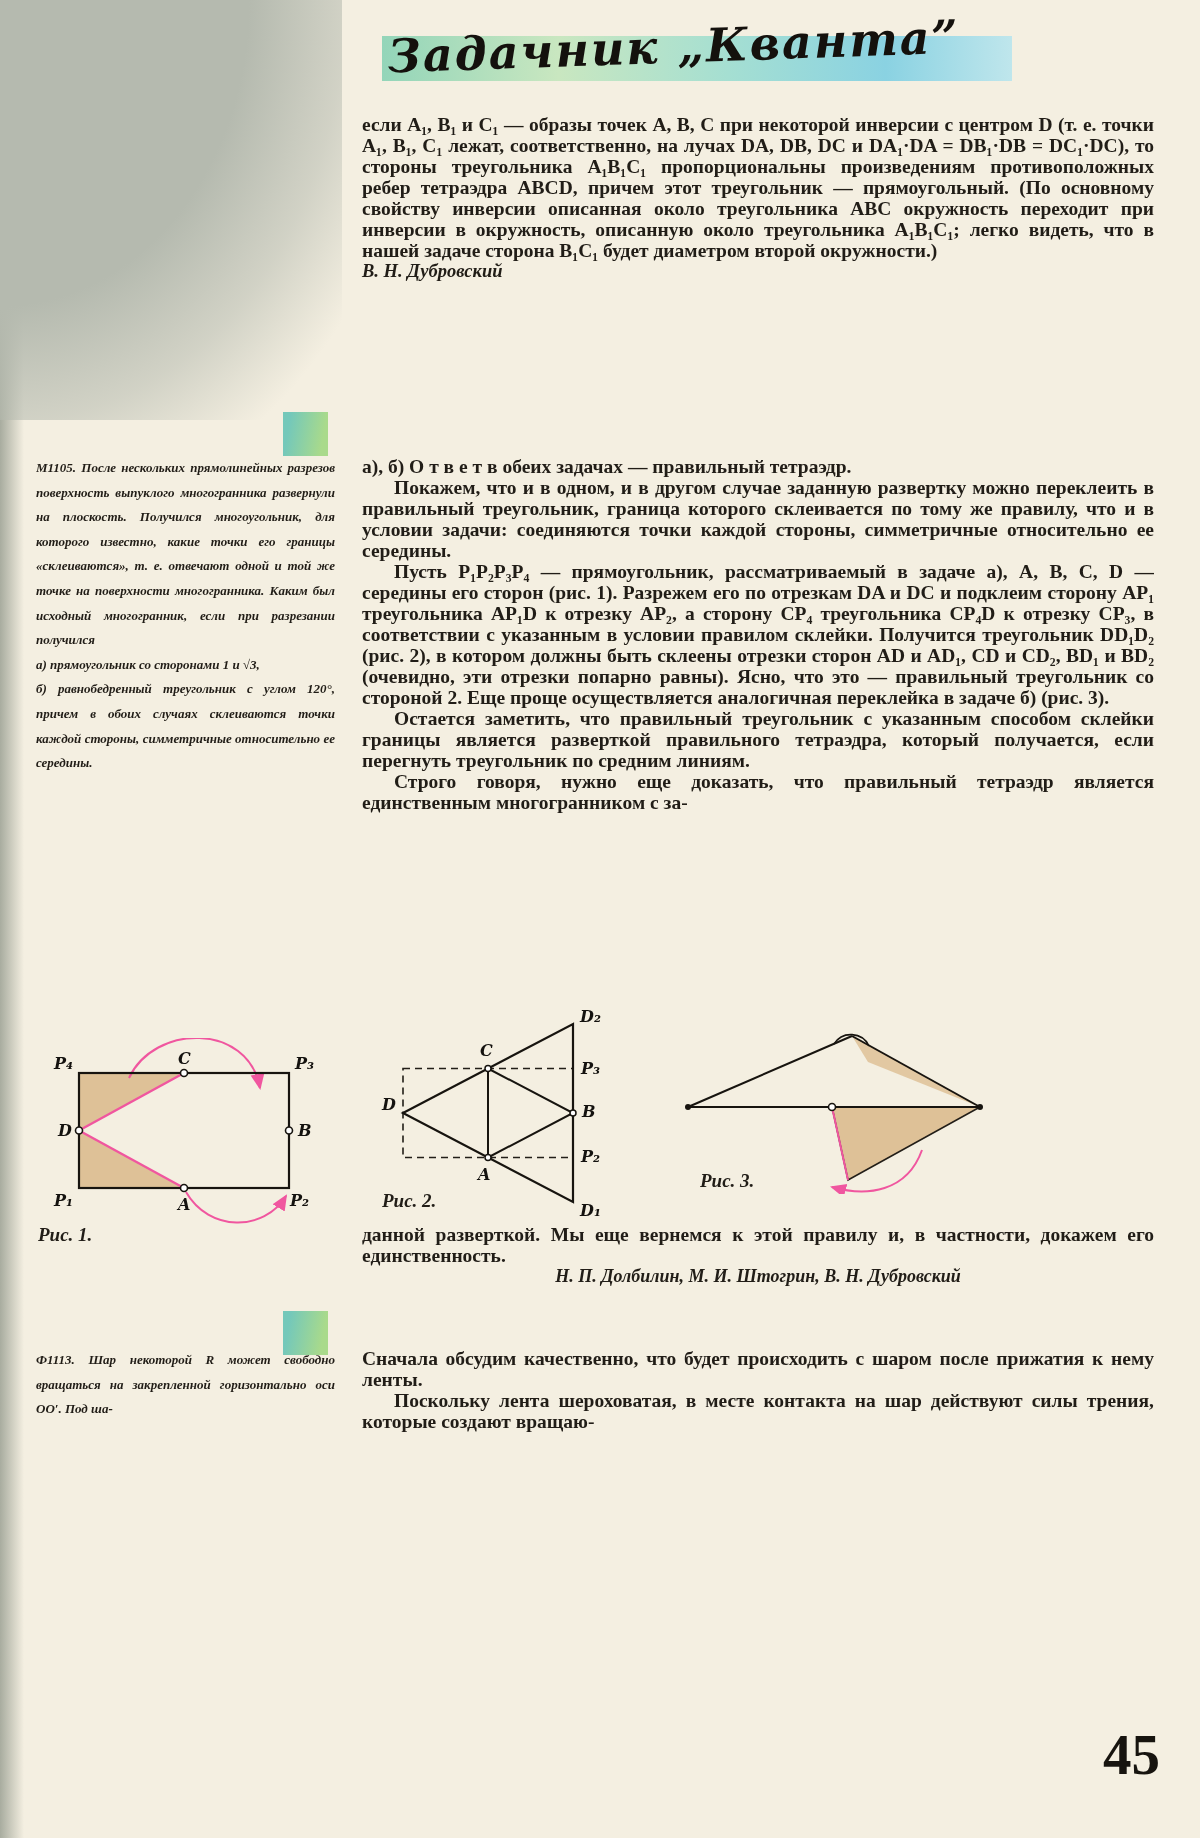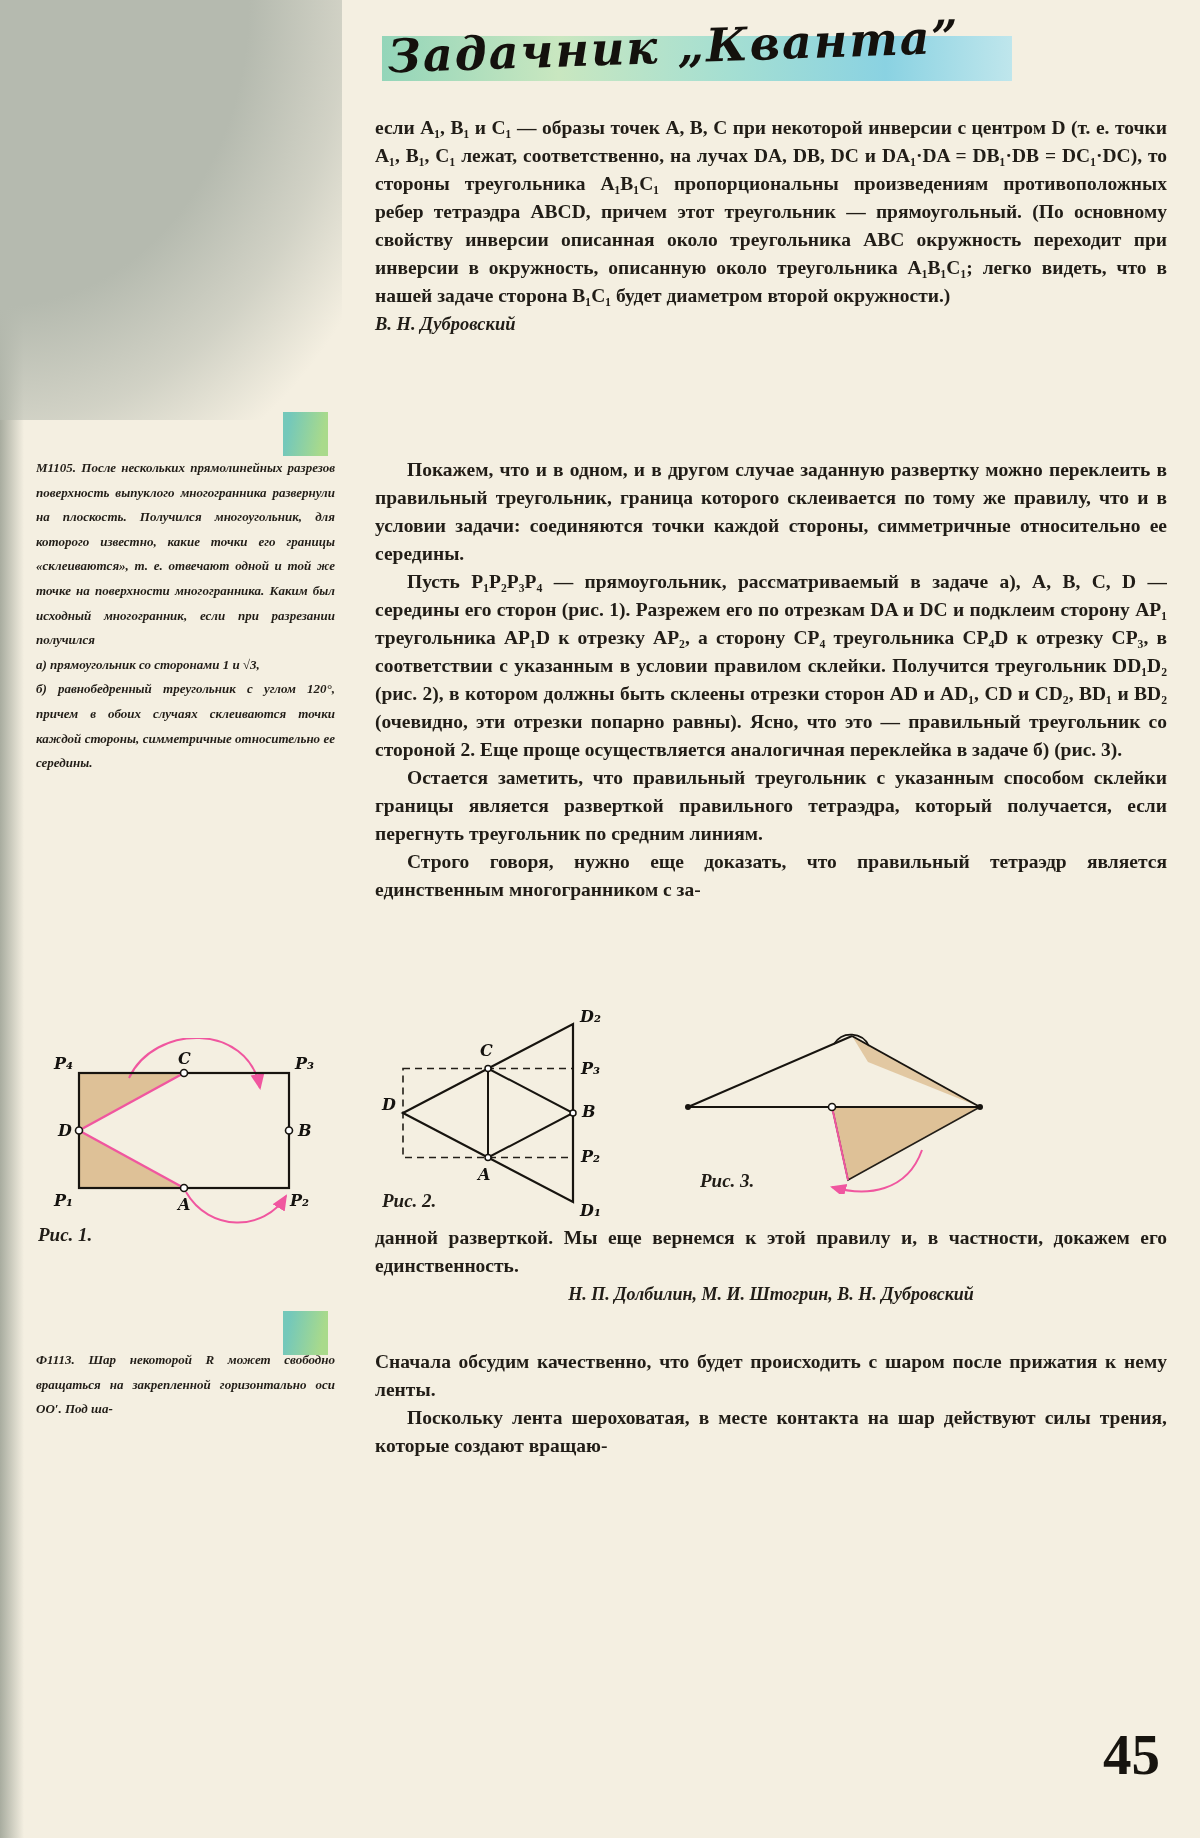--- a/index.html
+++ b/index.html
@@ -21,21 +21,21 @@
 
   
   .banner { left:382px; top:36px; width:630px; height:45px;
     background:linear-gradient(90deg,#93d5b9 0%,#c9e7c0 28%,#a5dfd2 55%,#8ad2e2 80%,#bfe6ec 100%); }
   .masthead-script { left:388px; top:18px; width:660px; height:78px;
     font-family:"DejaVu Serif",serif; font-style:italic; font-weight:700;
     font-size:46px; letter-spacing:2px; color:#14110d;
     transform:rotate(-2deg); white-space:nowrap; }
 
   
-  .rc { left:375px; width:792px; font-size:19.5px; line-height:28px;
+  .rc { left:362px; width:792px; font-size:19.5px; line-height:21px;
     font-weight:700; text-align:justify; }
   .rc p { margin:0; }
   .ind { text-indent:32px; }
   .lc { left:36px; width:299px; font-size:13px; line-height:24.6px;
     font-style:italic; font-weight:700; text-align:justify; }
   .lc p { margin:0; }
   .sig { font-style:italic; font-weight:700; font-size:18.5px; margin-top:5px; }
   .sig-center { font-style:italic; font-weight:700; font-size:18px; text-align:center; margin-top:6px; }
   .clip { overflow:hidden; }
 
@@ -67,20 +67,21 @@
 
 <div class="abs marker" style="left:283px; top:412px;"></div>
 
 <div class="abs lc clip" style="top:456px; height:588px;">
   <p><span>М1105.</span> <span>После нескольких прямолинейных разрезов поверхность выпуклого многогранника развернули на плоскость. Получился многоугольник, для которого известно, какие точки его границы «склеиваются», т. е. отвечают одной и той же точке на поверхности многогранника. Каким был исходный многогранник, если при разрезании получился</span></p>
   <p>а) прямоугольник со сторонами 1 и √3,</p>
   <p>б) равнобедренный треугольник с углом 120°, причем в обоих случаях склеиваются точки каждой стороны, симметричные относительно ее середины.</p>
 </div>
 
 <div class="abs rc clip" style="top:456px; height:586px;">
+  <p>а), б) О т в е т в обеих задачах — правильный тетраэдр.</p>
   <p class="ind">Покажем, что и в одном, и в другом случае заданную развертку можно переклеить в правильный треугольник, граница которого склеивается по тому же правилу, что и в условии задачи: соединяются точки каждой стороны, симметричные относительно ее середины.</p>
   <p class="ind">Пусть P₁P₂P₃P₄ — прямоугольник, рассматриваемый в задаче а), A, B, C, D — середины его сторон (рис. 1). Разрежем его по отрезкам DA и DC и подклеим сторону AP₁ треугольника AP₁D к отрезку AP₂, а сторону CP₄ треугольника CP₄D к отрезку CP₃, в соответствии с указанным в условии правилом склейки. Получится треугольник DD₁D₂ (рис. 2), в котором должны быть склеены отрезки сторон AD и AD₁, CD и CD₂, BD₁ и BD₂ (очевидно, эти отрезки попарно равны). Ясно, что это — правильный треугольник со стороной 2. Еще проще осуществляется аналогичная переклейка в задаче б) (рис. 3).</p>
   <p class="ind">Остается заметить, что правильный треугольник с указанным способом склейки границы является разверткой правильного тетраэдра, который получается, если перегнуть треугольник по средним линиям.</p>
   <p class="ind">Строго говоря, нужно еще доказать, что правильный тетраэдр является единственным многогранником с за-</p>
 </div>
 
 <div class="abs" style="left:34px; top:1038px;">
   <svg width="302" height="186" viewBox="0 0 302 186">
     <defs>
       <marker id="arrowP1" markerWidth="9" markerHeight="8" refX="7" refY="3.5" orient="auto">

